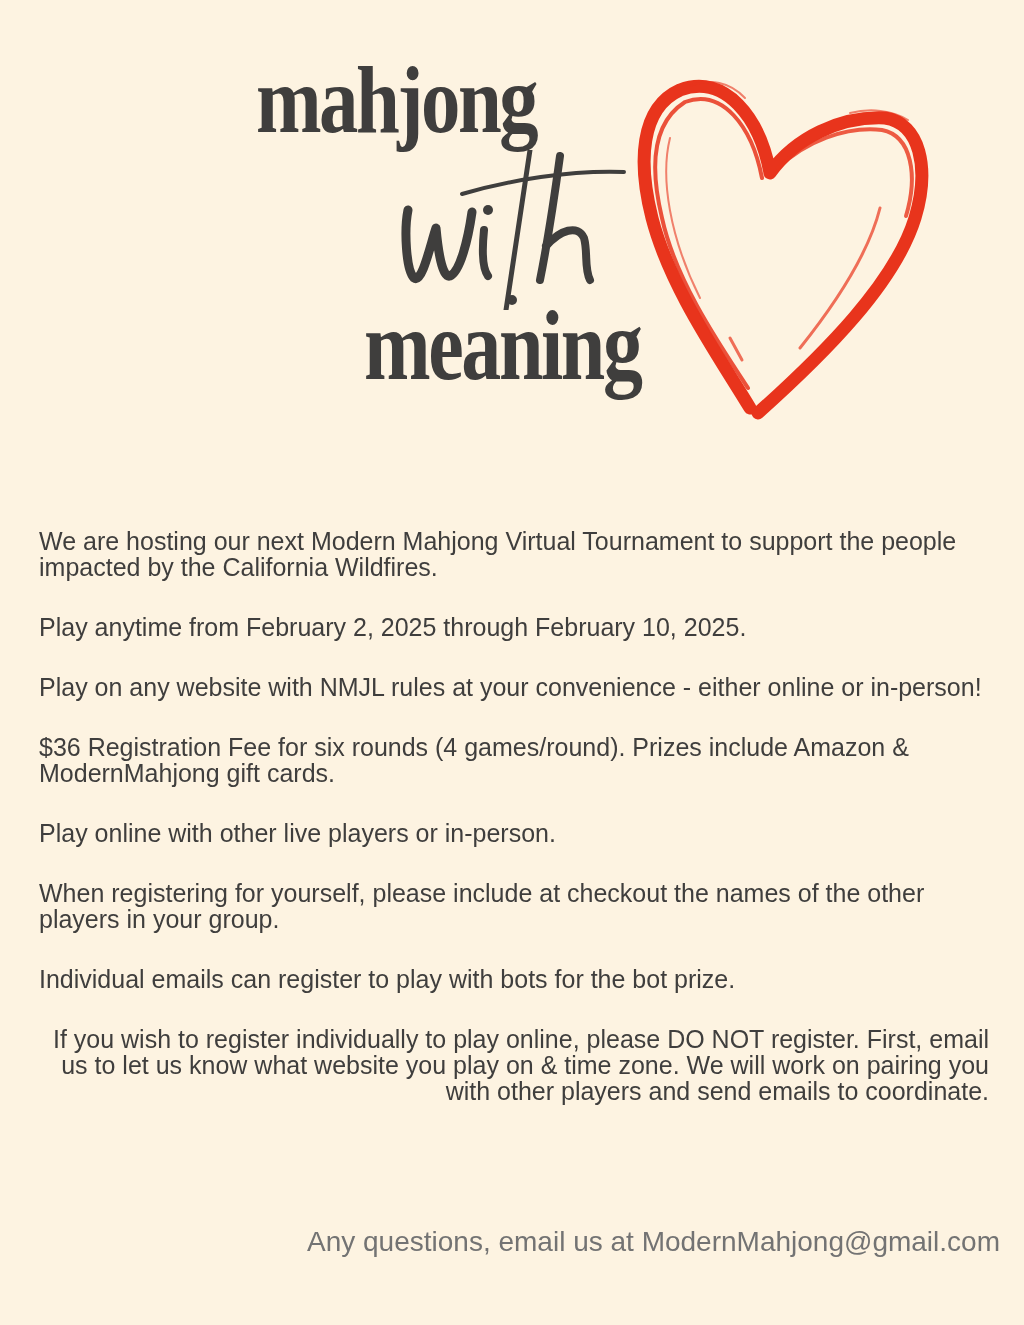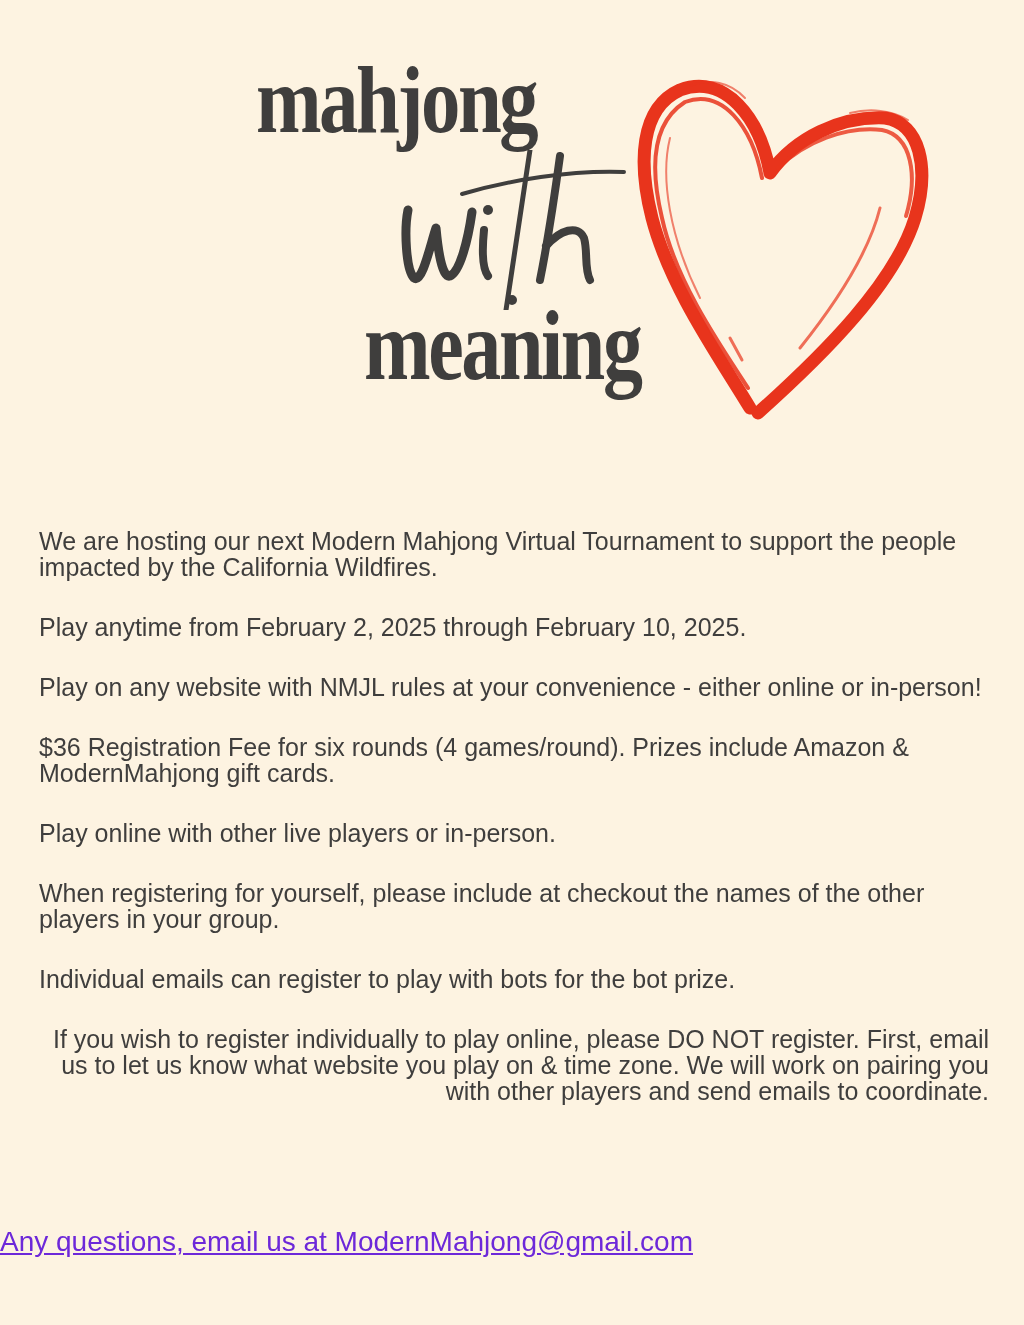--- a/index.html
+++ b/index.html
@@ -70,25 +70,24 @@
       margin-top: 47px;
     }
     .para {
       margin: 0 0 34px 0;
     }
     .footer {
       position: absolute;
       left: 0;
       top: 1226px;
       width: 1000px;
-      text-align: left;
+      text-align: right;
       font-size: 28px;
       line-height: 31px;
-      color: #6d28d9;
-      text-decoration: underline;
+      color: #737373;
     }
     .footer-line {
       display: block;
     }
   </style>
 </head>
 <body>
 
 <div class="hero">
   <h1 class="title-word title-mahjong">mahjong</h1>

